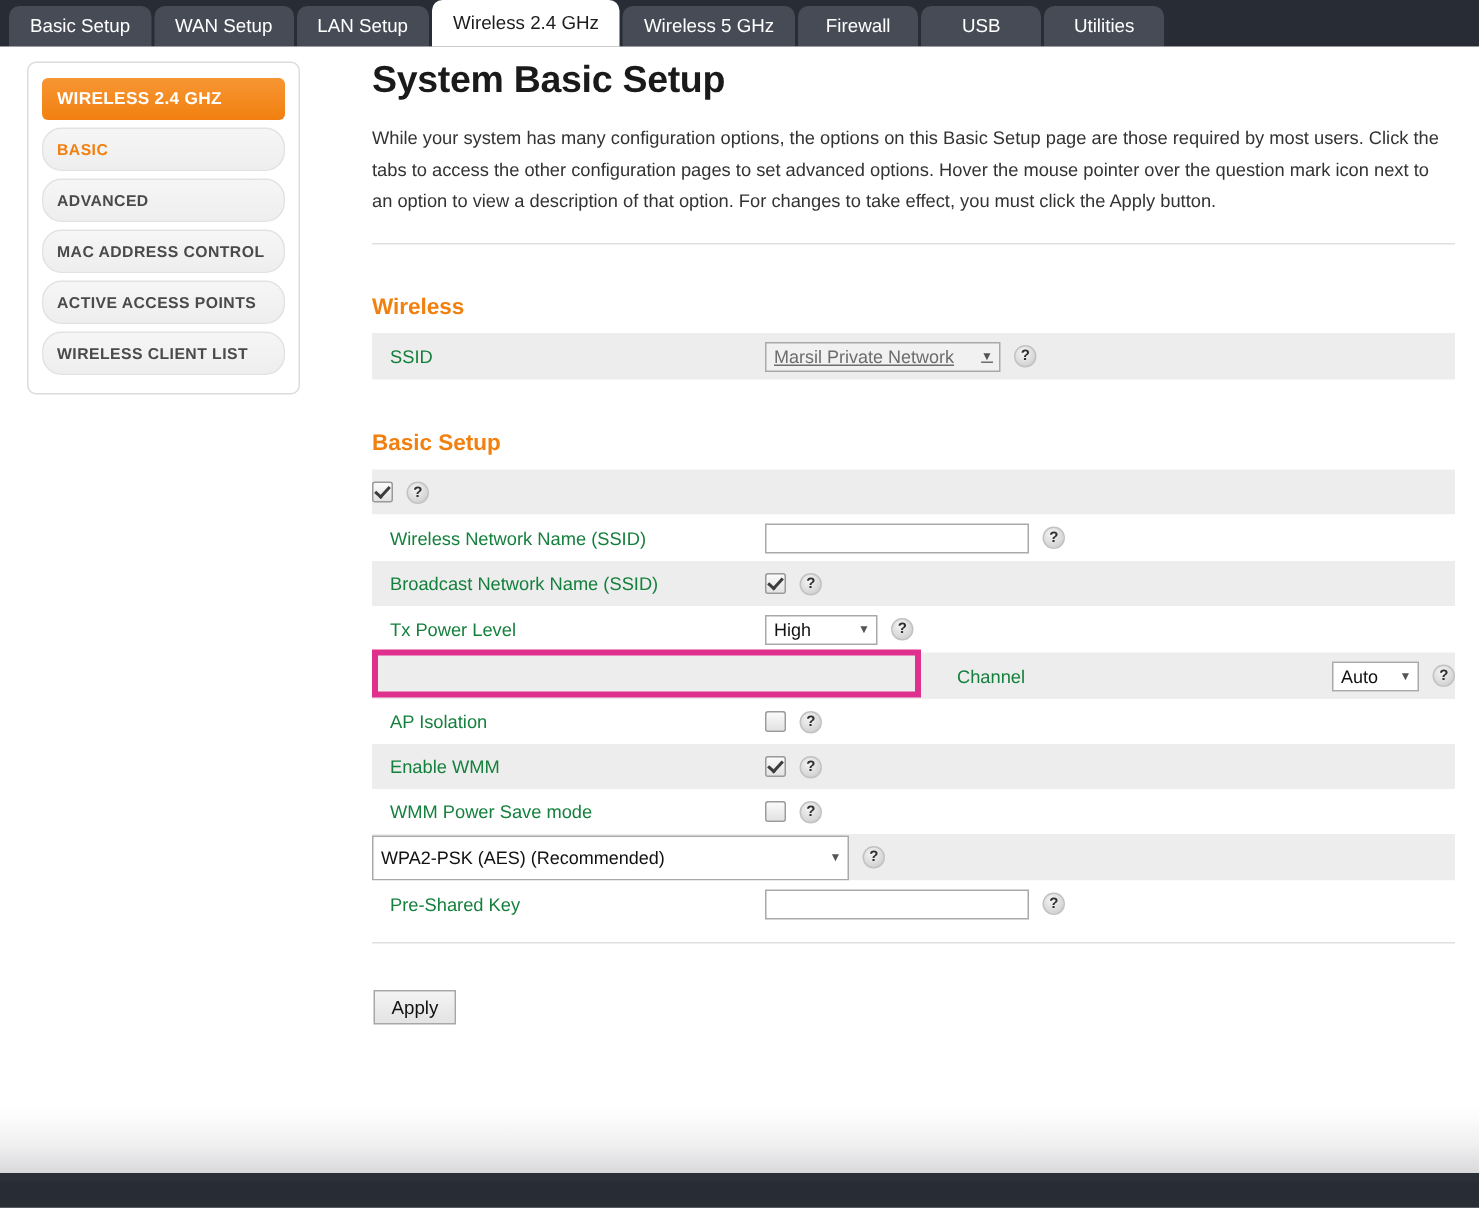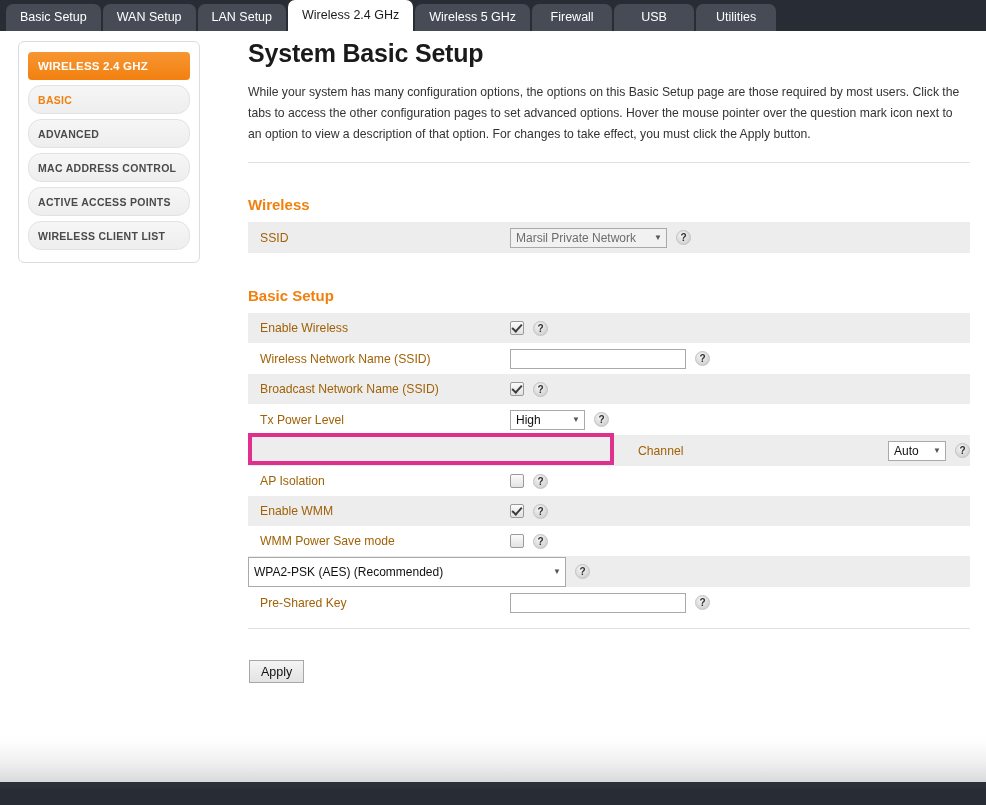--- a/index.html
+++ b/index.html
@@ -176,21 +176,21 @@
     align-items: center;
     height: 30px;
     background: #ffffff;
     box-sizing: border-box;
   }
   .row.alt { background: #ededed; }
   .row .label {
     width: 262px;
     padding-left: 12px;
     font-size: 12.2px;
-    color: #a16207;
+    color: #15803d;
     box-sizing: border-box;
     white-space: nowrap;
   }
   .row .field {
     display: flex;
     align-items: center;
     gap: 9px;
   }
   .row.tall { height: 31px; }
 
@@ -226,21 +226,21 @@
     cursor: pointer;
     user-select: none;
   }
   .sel .caret {
     margin-left: auto;
     padding-left: 7px;
     font-size: 8px;
     color: #555;
     line-height: 1;
   }
-  .sel.ssid { width: 157px; background: #f1f1f1; color: #6d6d6d; }
+  .sel.ssid { width: 157px; background: #f1f1f1; color: #6d6d6d; text-decoration: underline; }
   .sel.enabled { color: #111111; background: #ffffff; }
   .sel.txpower { width: 75px; }
   .sel.channel { width: 58px; }
   .sel.security { width: 318px; height: 30px; }
 
   .txt {
     width: 176px;
     height: 20px;
     border: 1px solid #a9a9a9;
     background: #ffffff;
@@ -354,21 +354,20 @@
             <div class="help">?</div>
           </div>
         </div>
       </div>
 
       
       <h2 class="section-title second">Basic Setup</h2>
       <div class="rows">
 
         <div class="row alt">
-          <div class="label">Enable Wireless</div>
           <div class="field">
             <span class="cb-wrap">
               <span class="cb checked"></span>
             </span>
             <div class="help">?</div>
           </div>
         </div>
 
         <div class="row tall">
           <div class="label">Wireless Network Name (SSID)</div>

